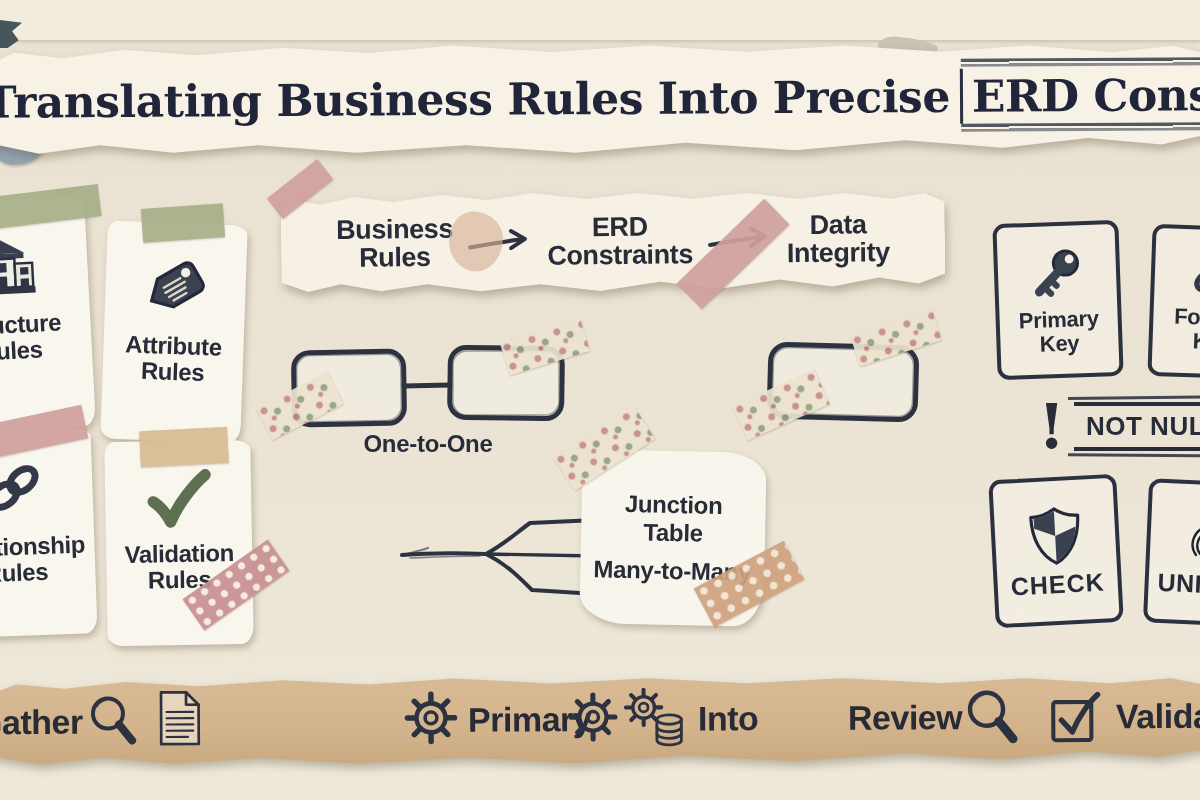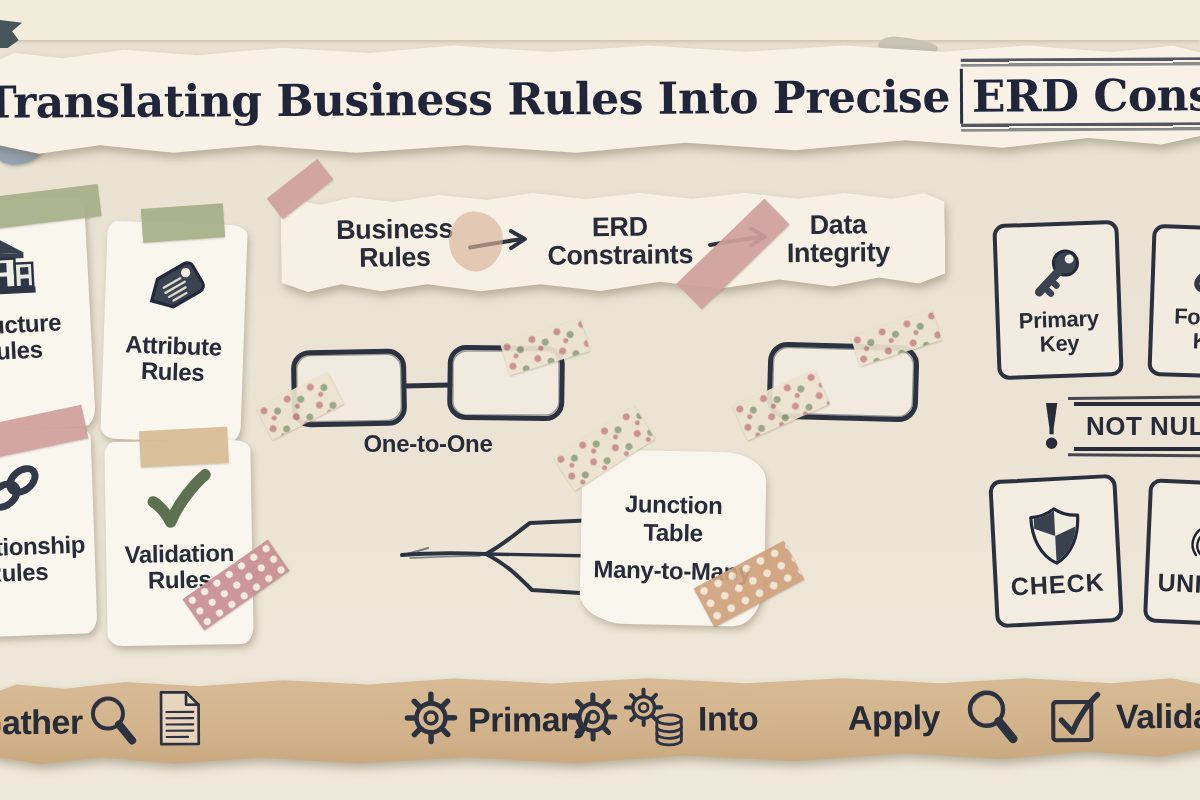--- a/index.html
+++ b/index.html
@@ -366,21 +366,21 @@
             </g>
         </g>
         <g class="ink-stroke" stroke-width="3">
           <ellipse cx="50" cy="36" rx="13" ry="5"></ellipse>
           <path d="M37 36 v22 a13 5 0 0 0 26 0 v-22"></path>
           <path d="M37 44 a13 5 0 0 0 26 0"></path>
           <path d="M37 51 a13 5 0 0 0 26 0"></path>
         </g>
       </svg>
       <span class="proc-label" style="left:706px;top:26px;">Into</span>
-      <span class="proc-label" style="left:856px;top:26px;">Apply</span>
+      <span class="proc-label" style="left:856px;top:26px;">Review</span>
       <svg class="abs" style="left:968px;top:12px;" width="62" height="66" viewBox="0 0 56 60">
         <g class="ink-stroke" stroke-width="4">
           <circle cx="24" cy="23" r="15"></circle>
           <path d="M13 16 a13 13 0 0 1 8 -6" stroke-width="2" opacity=".55"></path>
           <path d="M35 34 L48 50" stroke-width="8"></path>
         </g>
       </svg>
       <svg class="abs" style="left:1054px;top:16px;" width="58" height="58" viewBox="0 0 64 60">
         <g class="ink-stroke">
           <rect x="8" y="14" width="42" height="42" rx="3" stroke-width="4.5"></rect>

